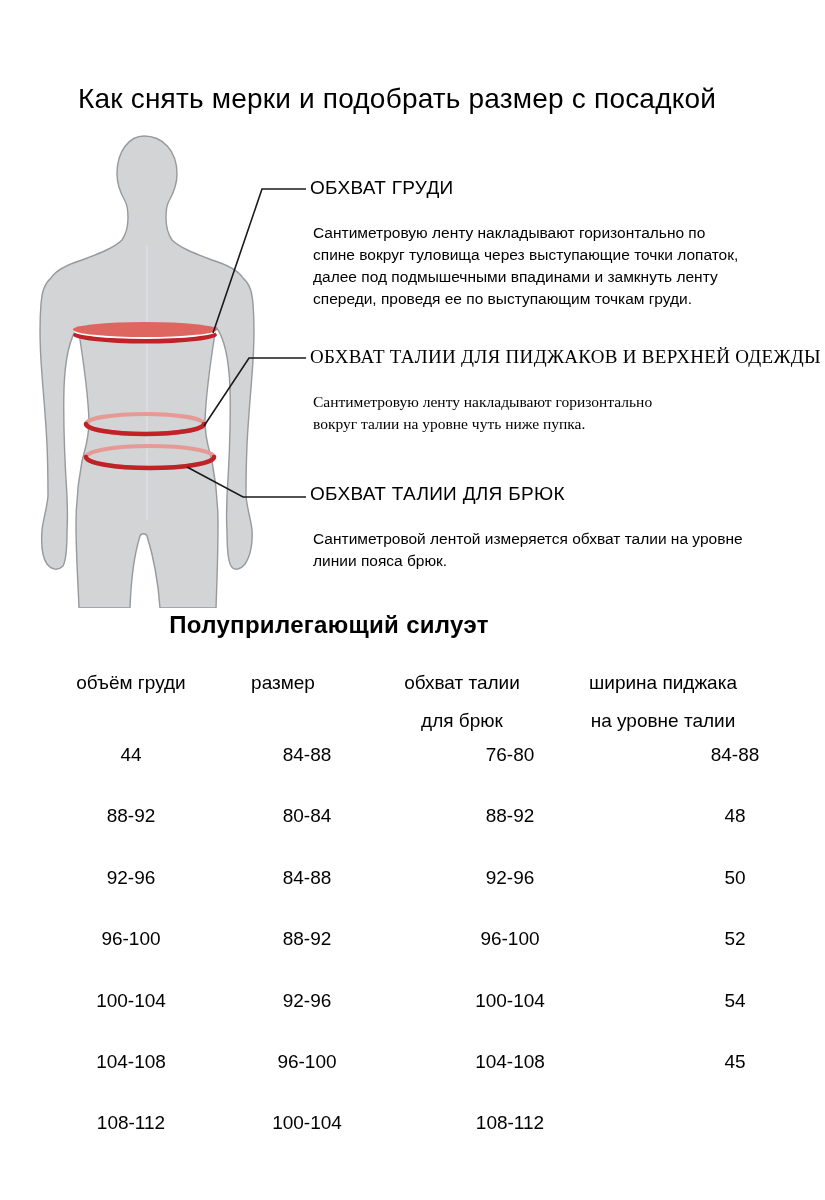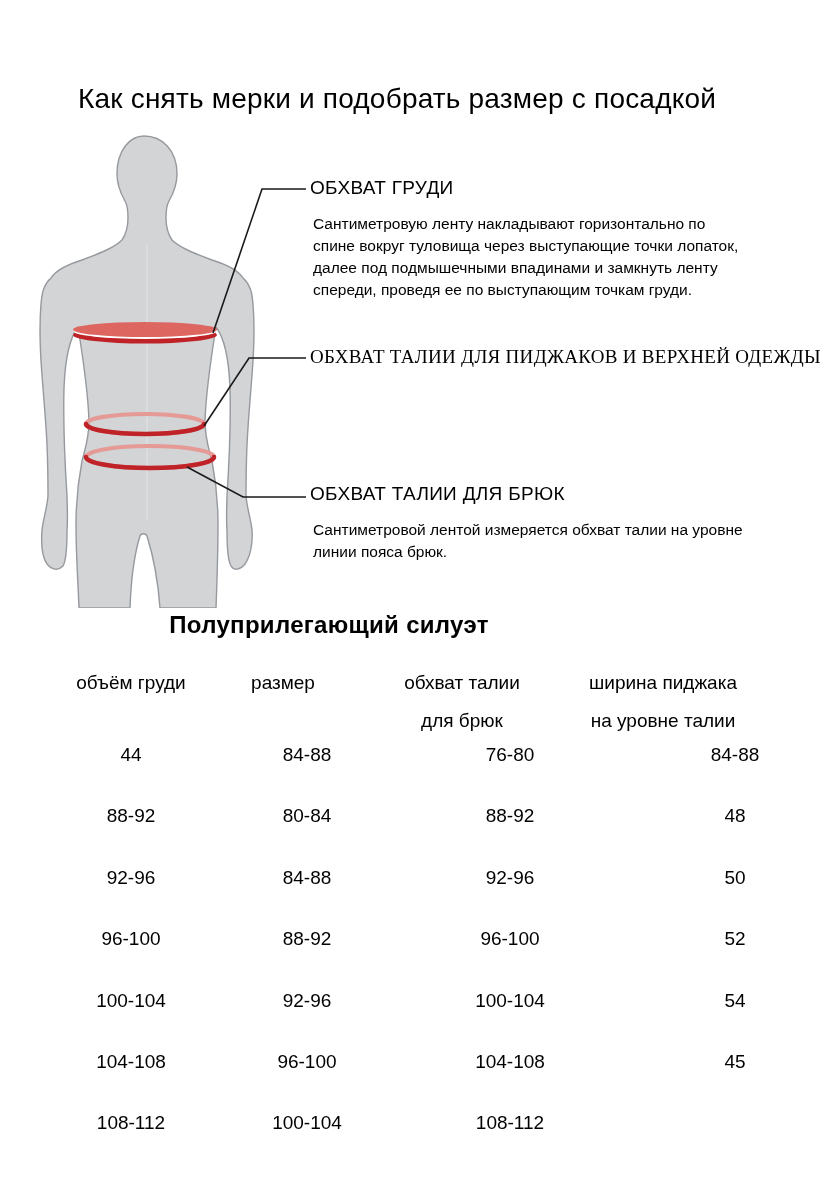--- a/index.html
+++ b/index.html
@@ -15,21 +15,21 @@
 
   .callout { position:absolute; left:310px; width:472px; }
   .callout-1 { top:176px; }
   .callout-2 { top:345px;font-family:Liberation Serif, serif; }
   .callout-3 { top:482px; }
   .callout-heading {
     margin:0; font-size:19px; font-weight:400; letter-spacing:0.3px;
     line-height:23px; white-space:nowrap;
   }
   .callout-body {
-    margin:14px 0 0 3px; font-size:15.5px; line-height:22px;
+    margin:23px 0 0 3px; font-size:15.5px; line-height:22px;
     white-space:pre-line; font-weight:400;
   }
 
   .table-title {
     position:absolute; left:0; top:611px; width:658px; margin:0;
     text-align:center; font-size:24px; font-weight:700; letter-spacing:0.3px;
   }
   .thead, .tbody {
     position:absolute; left:60px;
     display:grid; grid-template-columns:142px 162px 196px 206px;
@@ -84,20 +84,22 @@
   <div class="callout callout-1">
     <h2 class="callout-heading">ОБХВАТ ГРУДИ</h2>
     <p class="callout-body">Сантиметровую ленту накладывают горизонтально по
 спине вокруг туловища через выступающие точки лопаток,
 далее под подмышечными впадинами и замкнуть ленту
 спереди, проведя ее по выступающим точкам груди.</p>
   </div>
 
   <div class="callout callout-2">
     <h2 class="callout-heading">ОБХВАТ ТАЛИИ ДЛЯ ПИДЖАКОВ И ВЕРХНЕЙ ОДЕЖДЫ</h2>
+    <p class="callout-body">Сантиметровую ленту накладывают горизонтально
+вокруг талии на уровне чуть ниже пупка.</p>
   </div>
 
   <div class="callout callout-3">
     <h2 class="callout-heading">ОБХВАТ ТАЛИИ ДЛЯ БРЮК</h2>
     <p class="callout-body">Сантиметровой лентой измеряется обхват талии на уровне
 линии пояса брюк.</p>
   </div>
 
   <h2 class="table-title">Полуприлегающий силуэт</h2>
 

